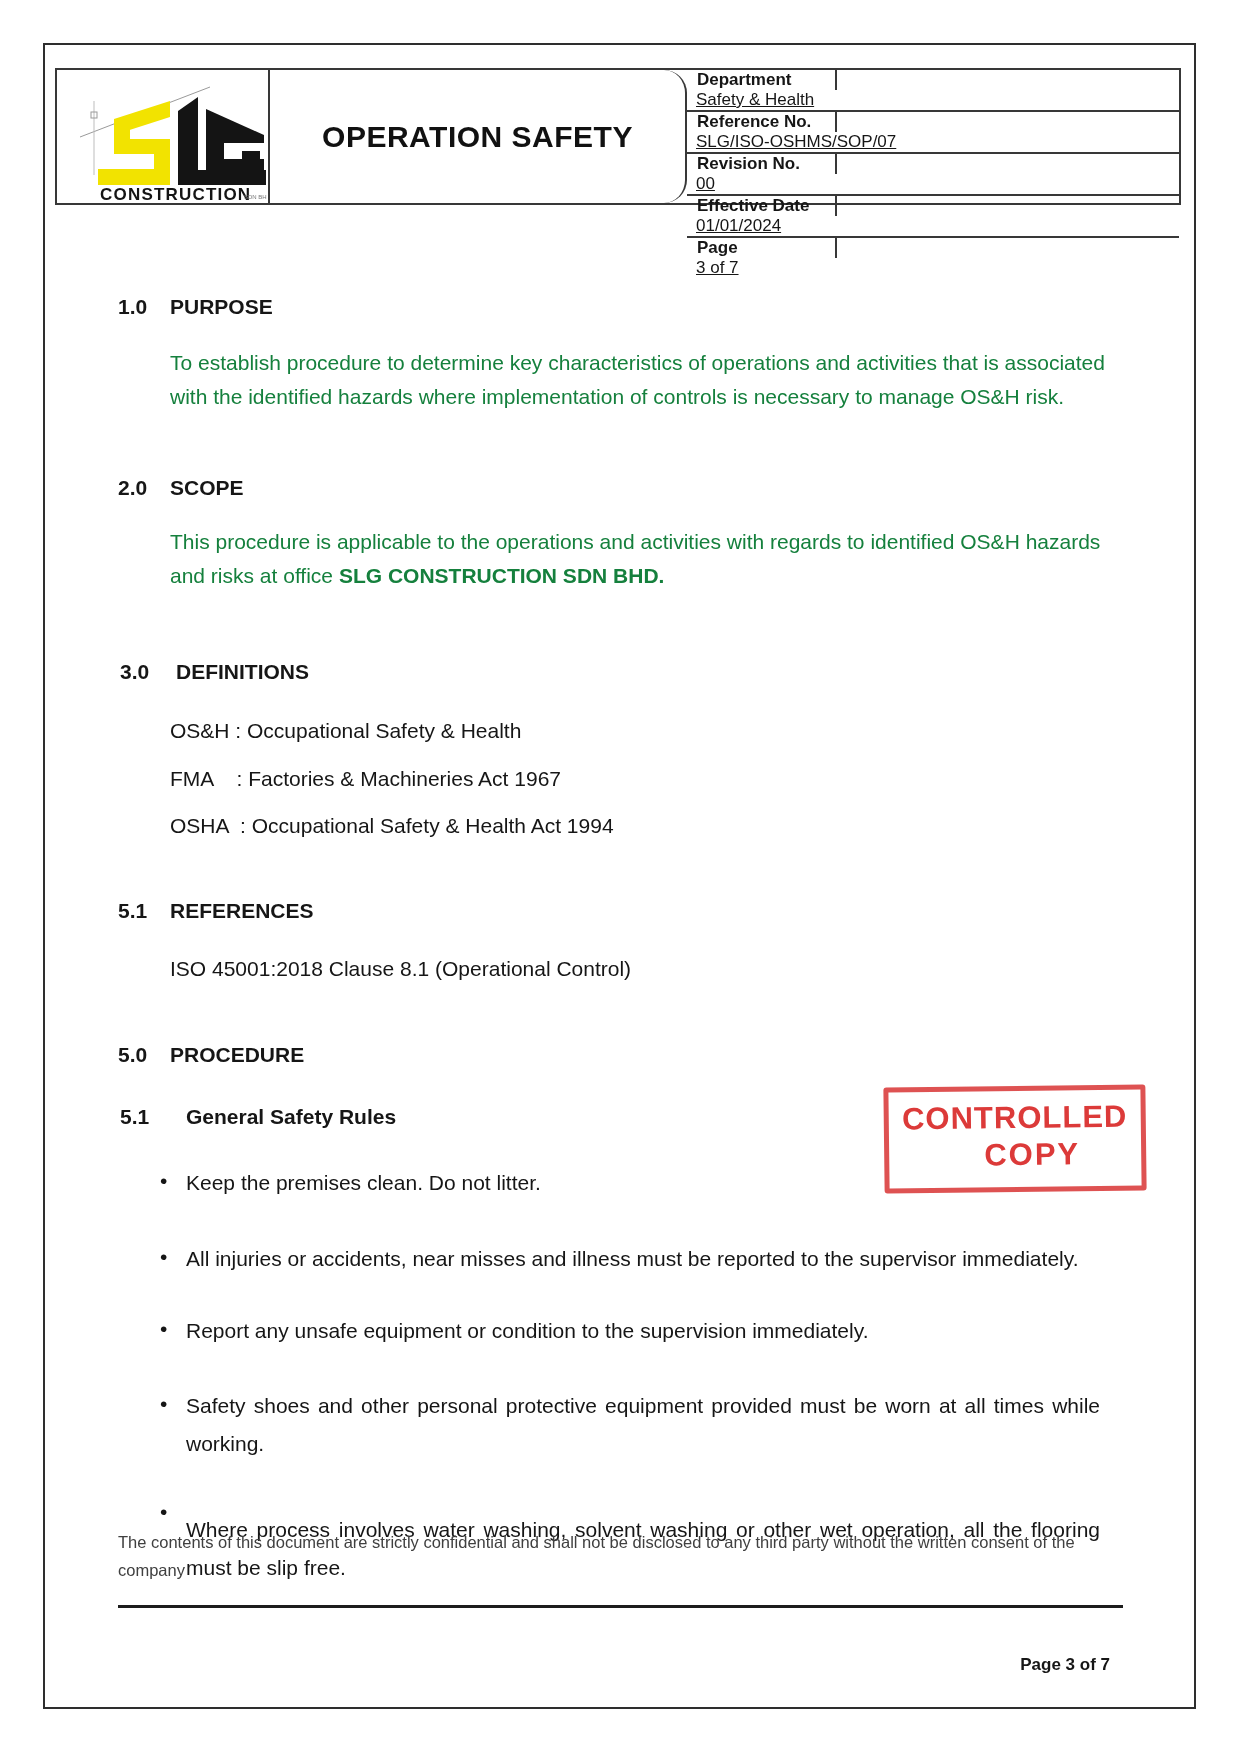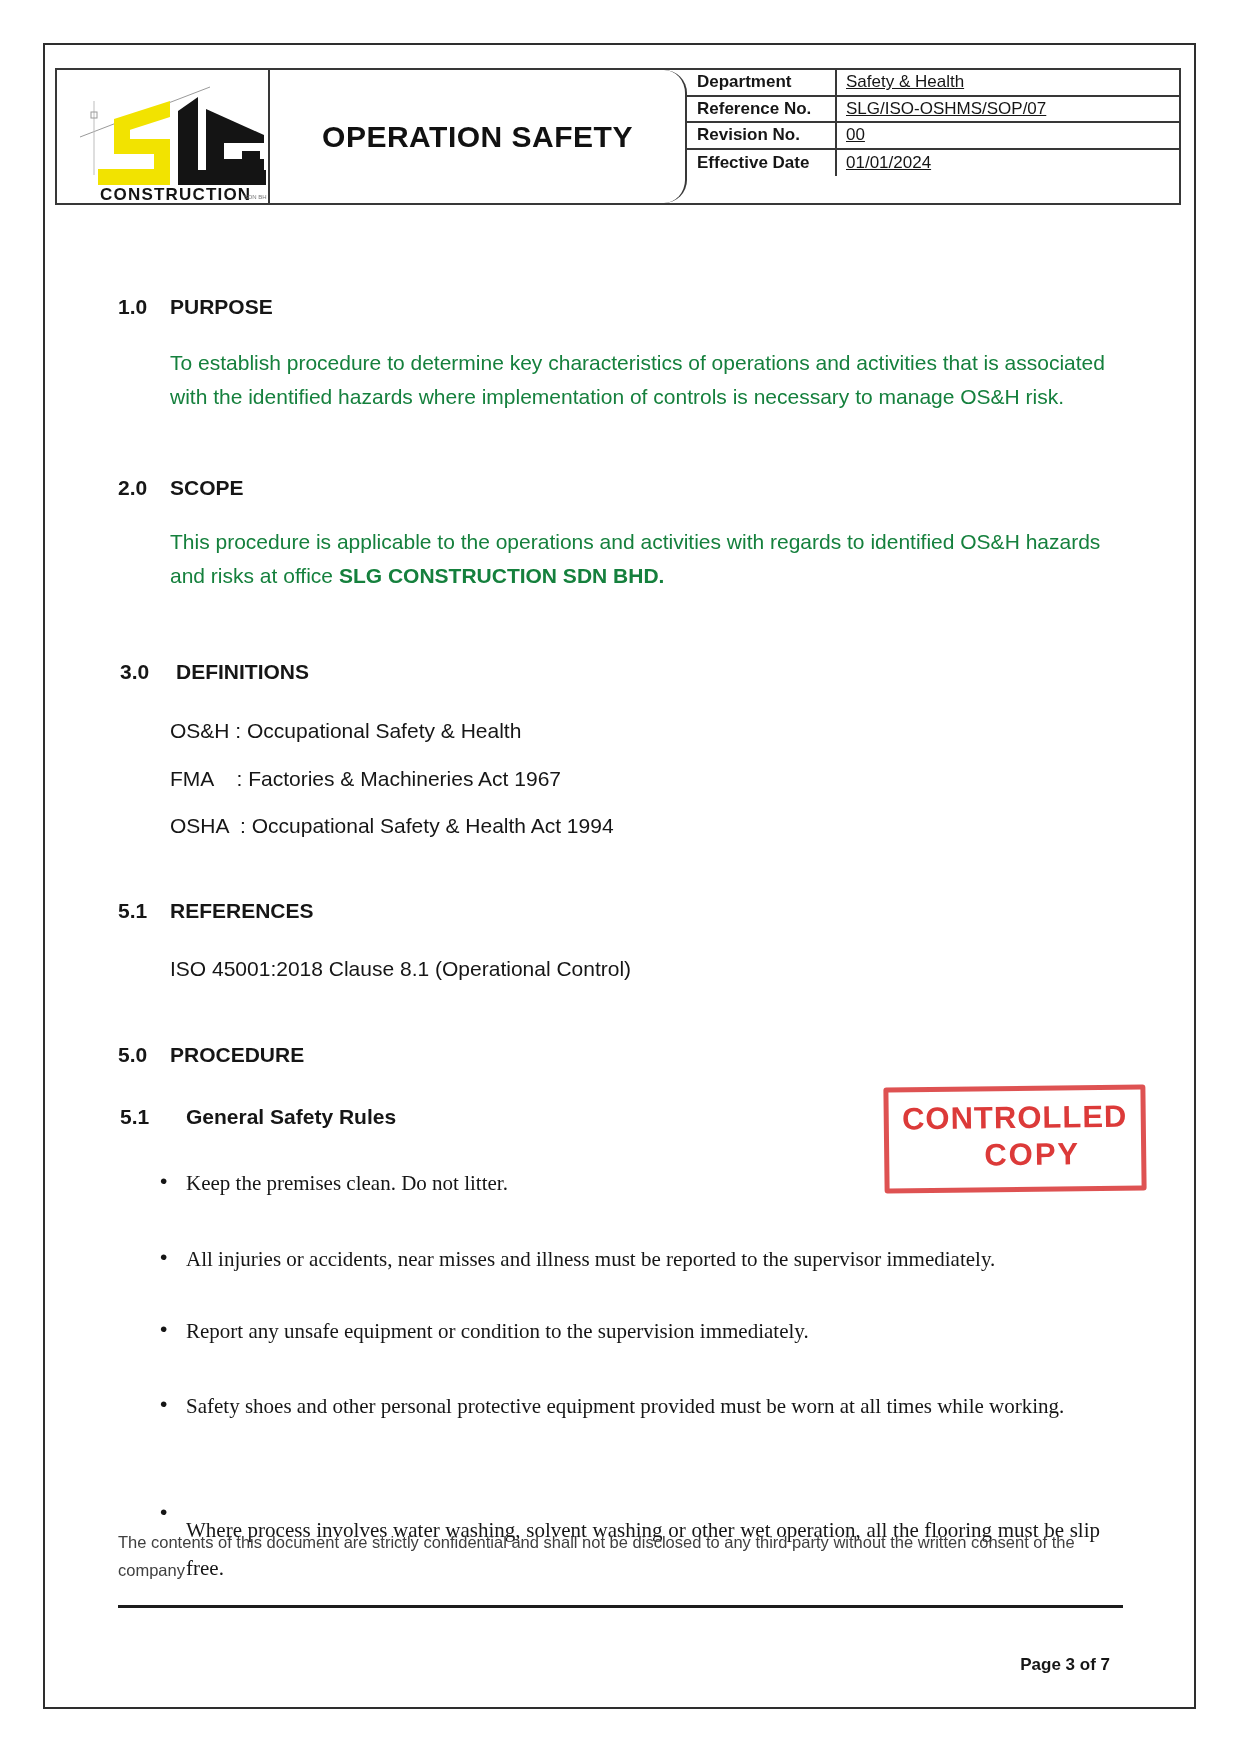--- a/index.html
+++ b/index.html
@@ -15,35 +15,35 @@
   
   .header{position:absolute;left:55px;top:68px;width:1126px;height:137px;
     border:2px solid #383838;box-sizing:border-box;display:flex;background:#fff;}
   .logo-cell{width:213px;border-right:2px solid #383838;box-sizing:border-box;
     display:flex;align-items:center;justify-content:center;}
   .title-cell{flex:1;display:flex;align-items:center;justify-content:center;
     border-right:2px solid #383838;box-sizing:border-box;border-radius:23px;}
   .doc-title{font-size:30px;font-weight:bold;letter-spacing:.5px;color:#111;}
   .info-cell{width:492px;display:grid;grid-template-rows:repeat(5,1fr);
     font-size:17px;box-sizing:border-box;}
-  .info-row{display:flex;border-bottom:2px solid #383838;box-sizing:border-box;}
+  .info-row{display:flex;border-bottom:2px solid #383838;box-sizing:border-box;flex-direction:column;}
   .info-row:last-child{border-bottom:none;}
   .info-label{width:150px;border-right:2px solid #383838;box-sizing:border-box;
     display:flex;align-items:center;padding-left:10px;font-weight:bold;}
   .info-value{flex:1;display:flex;align-items:center;padding-left:9px;text-decoration:underline;}
 
   
   .sec{position:absolute;font-size:21px;font-weight:bold;white-space:nowrap;}
   .sec .num{position:absolute;left:0;}
   .sec .ttl{position:absolute;left:52px;}
   .para{position:absolute;left:170px;width:938px;font-size:21px;line-height:34px;color:#15803d;}
   .defline{position:absolute;left:170px;font-size:21px;white-space:pre;}
   .bullet{position:absolute;left:160px;width:940px;font-size:21px;line-height:38px;}
   .bullet .dot{position:absolute;left:0;top:-2px;font-size:21px;}
-  .bullet .btxt{display:block;margin-left:26px;font-family:Liberation Serif, serif;}
+  .bullet .btxt{display:block;margin-left:26px;}
   .nowrap .btxt{white-space:nowrap;}
   .just .btxt{text-align:justify;}
 
   
   .stamp{position:absolute;left:884px;top:1086px;width:252px;height:96px;
     border:5px solid rgba(216,52,52,.85);border-radius:3px;
     transform:rotate(-.7deg);color:#dc3a39;text-align:center;box-sizing:content-box;}
   .stamp-l1{font-size:31px;font-weight:bold;letter-spacing:1px;margin-top:9px;}
   .stamp-l2{font-size:31px;font-weight:bold;letter-spacing:2px;margin-top:1px;padding-left:34px;}
 
@@ -97,20 +97,24 @@
       <div class="info-label">Reference No.</div>
       <div class="info-value">SLG/ISO-OSHMS/SOP/07</div>
     </div>
     <div class="info-row">
       <div class="info-label">Revision No.</div>
       <div class="info-value">00</div>
     </div>
     <div class="info-row">
       <div class="info-label">Effective Date</div>
       <div class="info-value">01/01/2024</div>
+    </div>
+    <div class="info-row">
+      <div class="info-label">Page</div>
+      <div class="info-value">3 of 7</div>
     </div>
   </div>
 </div>
 
 <div class="sec" style="left:118px;top:295px;">
   <span class="num">1.0</span>
   <span class="ttl">PURPOSE</span>
 </div>
 <div class="para" style="top:346px;">To establish procedure to determine key characteristics of operations and activities that is associated with the identified hazards where implementation of controls is necessary to manage OS&amp;H risk.</div>
 

